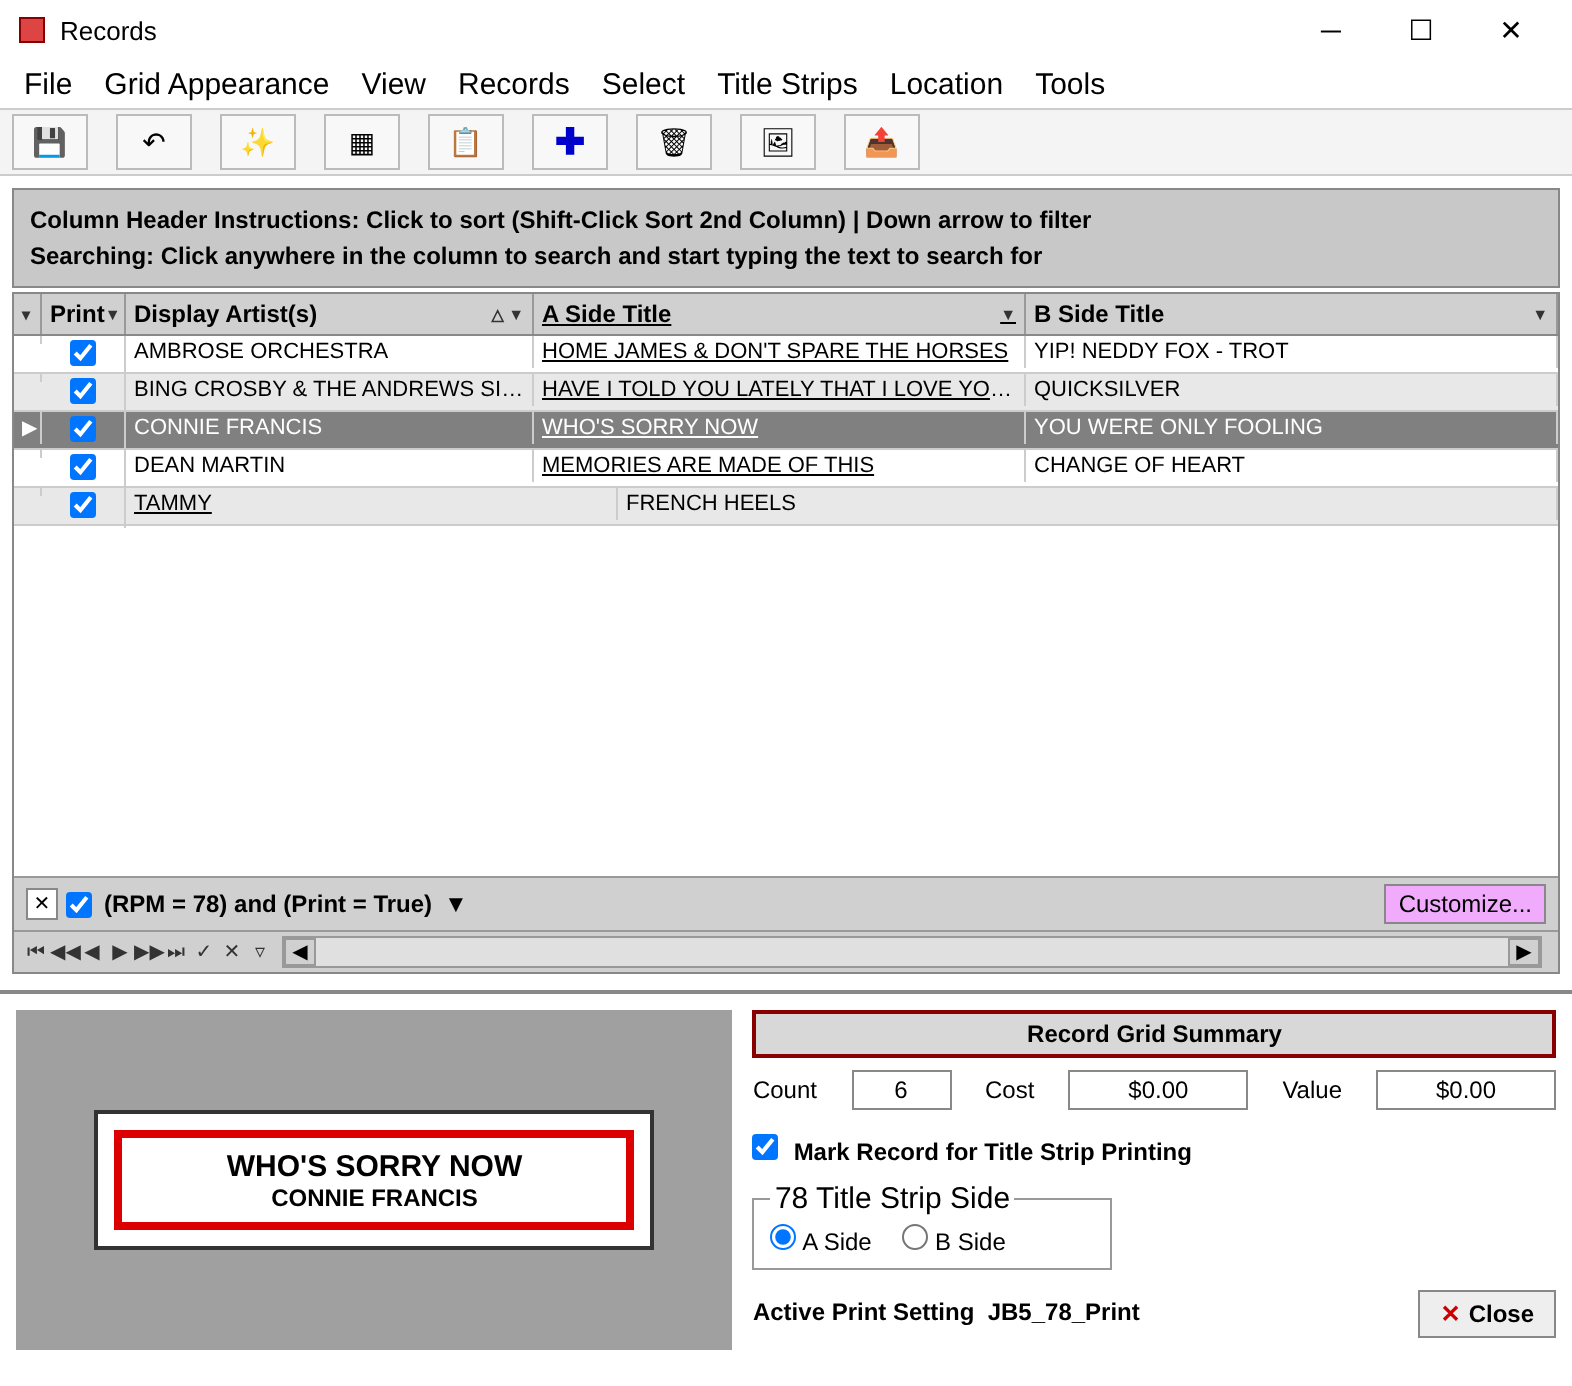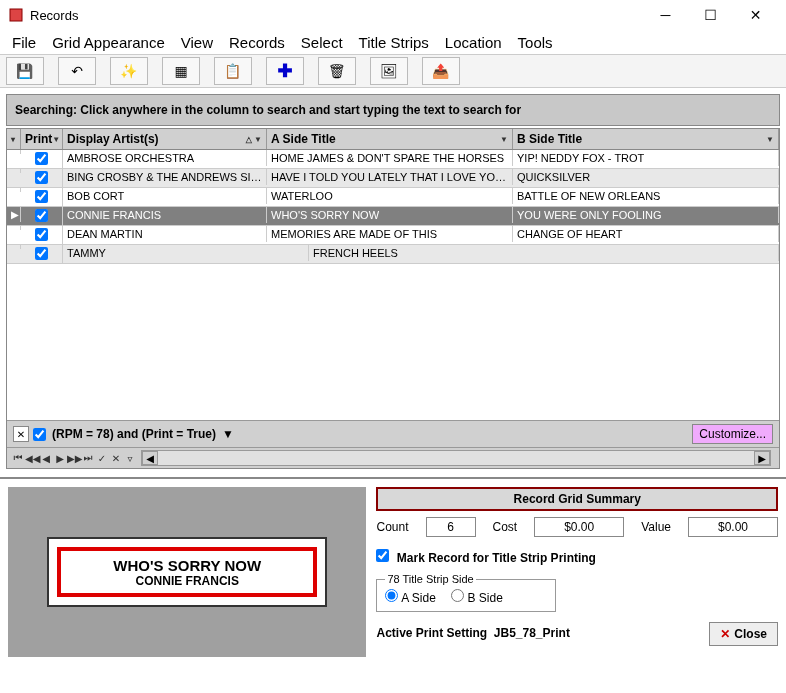--- a/index.html
+++ b/index.html
@@ -26,21 +26,21 @@
 .instructions .line3 span:first-child { font-weight: bold; }
 
 .grid { border: 1px solid #888; margin-top: 2px; background: #d0d0d0; }
 .grid-header { display: flex; background: #d0d0d0; border-bottom: 1px solid #888; font-weight: bold; font-size: 12px; }
 .grid-header .hcell { padding: 3px 4px; border-right: 1px solid #999; display: flex; align-items: center; justify-content: space-between; }
 .grid-header .drop { font-size: 8px; color: #333; }
 
 .col-ind { width: 14px; }
 .col-print { width: 42px; }
 .col-artist { width: 204px; }
-.col-aside { width: 246px; }
+.col-aside { width: 246px; text-decoration: underline; }
 .col-bside { flex: 1; }
 
 .grid-body { background: #fff; min-height: 270px; }
 .grid-row { display: flex; border-bottom: 1px solid #ccc; font-size: 11px; height: 19px; align-items: flex-start; }
 .grid-row.alt { background: #e8e8e8; }
 .grid-row.sel { background: #808080; color: #fff; }
 .grid-row .cell { padding: 2px 4px; border-right: 1px solid #ccc; overflow: hidden; white-space: nowrap; text-overflow: ellipsis; }
 .grid-row .ind { width: 14px; text-align: center; font-size: 10px; }
 .grid-row .chk { width: 42px; text-align: center; }
 
@@ -61,21 +61,21 @@
 .strip-inner .t2 { font-size: 12px; }
 
 .summary { flex: 1; font-size: 12px; }
 .summary-header { background: #d8d8d8; border: 2px solid #800; text-align: center; font-weight: bold; padding: 3px; }
 .summary-row { display: flex; align-items: center; gap: 17px; margin-top: 6px; }
 .summary-row label { font-size: 12px; }
 .summary-row .val { border: 1px solid #888; padding: 2px 8px; min-width: 50px; text-align: center; background: #fff; }
 .summary .mark { margin-top: 12px; font-weight: bold; }
 .summary .mark input { margin-right: 4px; }
 .fieldset { border: 1px solid #999; padding: 4px 8px 6px; margin-top: 8px; width: 180px; }
-.fieldset legend { font-size: 11px; padding: 0 2px; }
+.fieldset legend { font-size: 15px; padding: 0 2px; }
 .fieldset label { margin-right: 12px; }
 .active-print { margin-top: 14px; font-weight: bold; }
 .close-btn { float: right; padding: 4px 10px; border: 1px solid #888; background: #eee; display: flex; align-items: center; gap: 4px; margin-top: -4px; }
 .close-btn .x { color: #c00; font-weight: bold; }
 </style>
 </head>
 <body>
 
 <div class="titlebar">
   <span class="icon">
@@ -117,20 +117,21 @@
   <div class="sep"></div>
   <div class="tb-btn">🗑</div>
   <div class="sep"></div>
   <div class="tb-btn">🖼</div>
   <div class="sep"></div>
   <div class="tb-btn">📤</div>
 </div>
 
 <div class="content">
   <div class="instructions">
+    <div class="line1"><span>Column Header Instructions:</span><span> Click to sort (Shift-Click Sort 2nd Column) | Down arrow to filter</span></div>
     <div class="line3"><span>Searching:</span><span> Click anywhere in the column to search and start typing the text to search for</span></div>
   </div>
 
   <div class="grid">
     <div class="grid-header">
       <div class="hcell col-ind">
           <span class="drop">▾</span>
         </div>
       <div class="hcell col-print">
           <span>Print</span>
@@ -156,27 +157,20 @@
           <div class="cell col-artist">AMBROSE ORCHESTRA</div>
           <div class="cell col-aside">HOME JAMES &amp; DON'T SPARE THE HORSES</div>
           <div class="cell col-bside">YIP!  NEDDY  FOX - TROT</div>
         </div>
         <div class="grid-row alt">
           <div class="cell ind"></div>
           <div class="cell chk"><input type="checkbox" checked="" style=""></div>
           <div class="cell col-artist">BING CROSBY &amp; THE ANDREWS SISTE...</div>
           <div class="cell col-aside">HAVE I TOLD YOU LATELY THAT I LOVE YOU?</div>
           <div class="cell col-bside">QUICKSILVER</div>
-        </div>
-        <div class="grid-row">
-          <div class="cell ind"></div>
-          <div class="cell chk"><input type="checkbox" checked="" style=""></div>
-          <div class="cell col-artist">BOB CORT</div>
-          <div class="cell col-aside">WATERLOO</div>
-          <div class="cell col-bside">BATTLE OF NEW ORLEANS</div>
         </div>
         <div class="grid-row sel">
           <div class="cell ind">▶</div>
           <div class="cell chk"><input type="checkbox" checked="" style=""></div>
           <div class="cell col-artist">CONNIE FRANCIS</div>
           <div class="cell col-aside">WHO'S SORRY NOW</div>
           <div class="cell col-bside">YOU WERE ONLY FOOLING</div>
         </div>
         <div class="grid-row">
           <div class="cell ind"></div>

